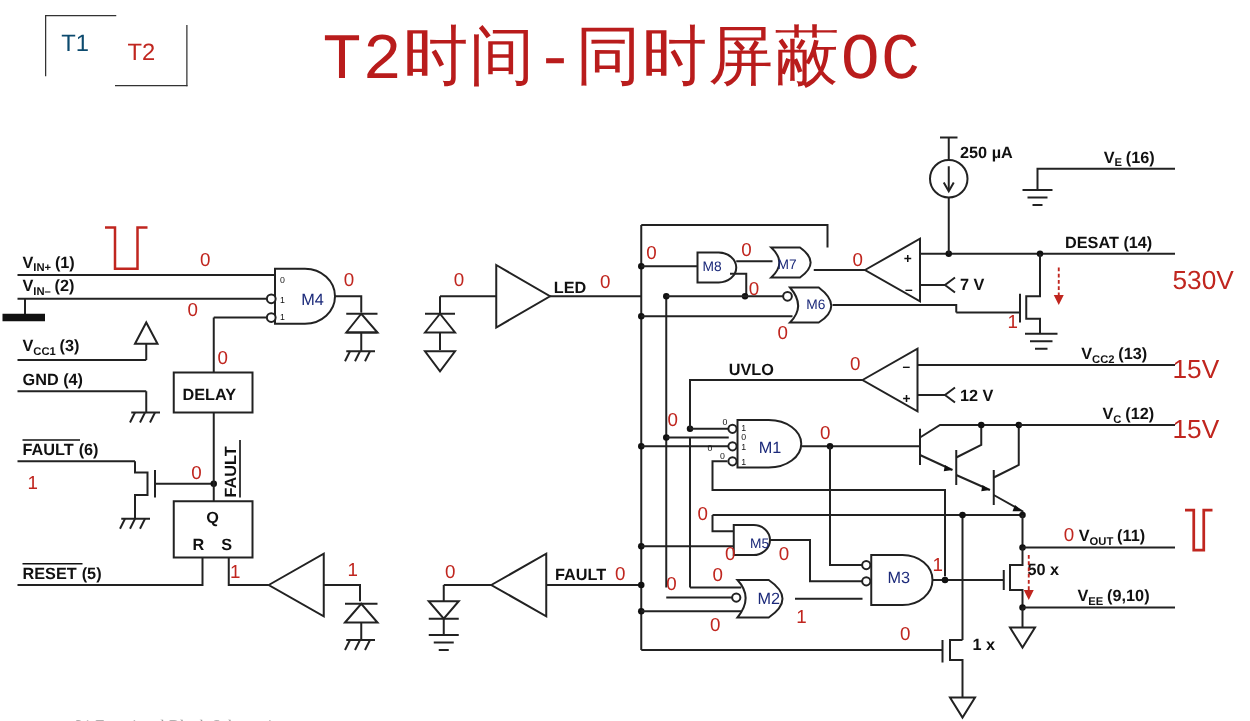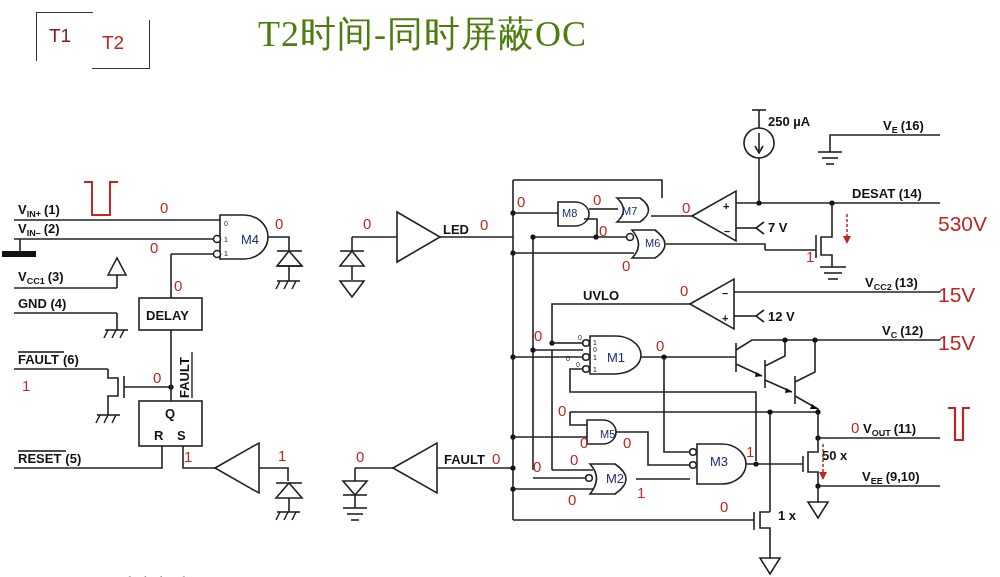--- a/index.html
+++ b/index.html
@@ -1,22 +1,22 @@
 <!DOCTYPE html>
 <html><head>
 <meta charset="utf-8">
 <style>
   html, body { margin:0; padding:0; background:#ffffff; }
   body { width:1000px; height:577px; position:relative; overflow:hidden; font-family:"Liberation Sans", sans-serif; }
   .tab { position:absolute; font-family:"Liberation Sans", sans-serif; font-size:19px; }
-  #tab-t1 { left:36px; top:12px; width:56px; height:48px; border-left:1.5px solid #333; border-top:1.5px solid #333; color:#7f1d1d; }
+  #tab-t1 { left:36px; top:12px; width:56px; height:48px; border-left:1.5px solid #333; border-top:1.5px solid #333; color:#0c4a6e; }
   #tab-t1 span { position:absolute; left:12px; top:12px; }
   #tab-t2 { left:92px; top:20px; width:57px; height:48px; border-right:1.5px solid #333; border-bottom:1.5px solid #333; color:#c0261f;text-align:center; }
   #tab-t2 span { position:absolute; left:10px; top:12px; }
-  #title { position:absolute; left:258px; top:10px; font-family:Liberation Serif, serif; font-size:36px; color:#4d7c0f; letter-spacing:1px; white-space:nowrap; }
+  #title { position:absolute; left:258px; top:10px; font-family:Liberation Mono, monospace; font-size:52px; color:#b91c1c; letter-spacing:1px; white-space:nowrap; }
   svg { position:absolute; left:0; top:0; }
   .lbl { font-family:"Liberation Sans", sans-serif; font-weight:bold; font-size:13px; fill:#111; }
   .sub { font-size:9px; }
   .red { font-family:"Liberation Sans", sans-serif; font-size:15px; fill:#c0261f; }
   .redbig { font-family:"Liberation Sans", sans-serif; font-size:21px; fill:#c0261f; }
   .gate { font-family:"Liberation Sans", sans-serif; font-size:13px; fill:#1c2a7a; }
   .pin { font-family:"Liberation Sans", sans-serif; font-size:7px; fill:#111; }
   .w { stroke:#222; stroke-width:1.6; fill:none; }
   .wf { stroke:#222; stroke-width:1.6; fill:#fff; }
   .dot { fill:#111; }

